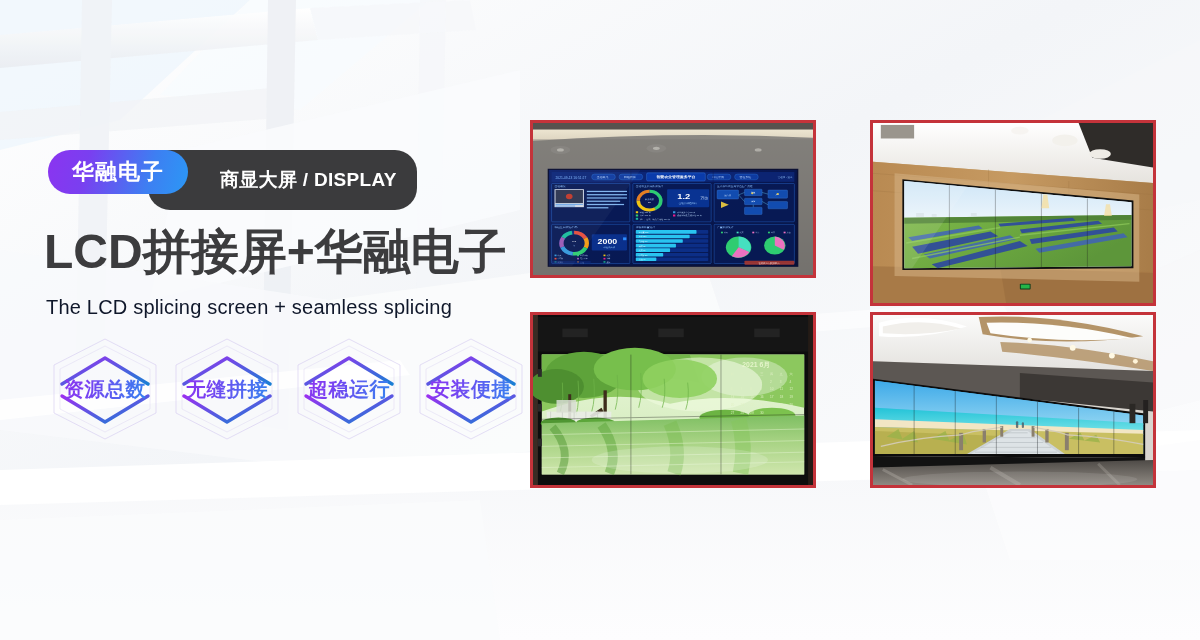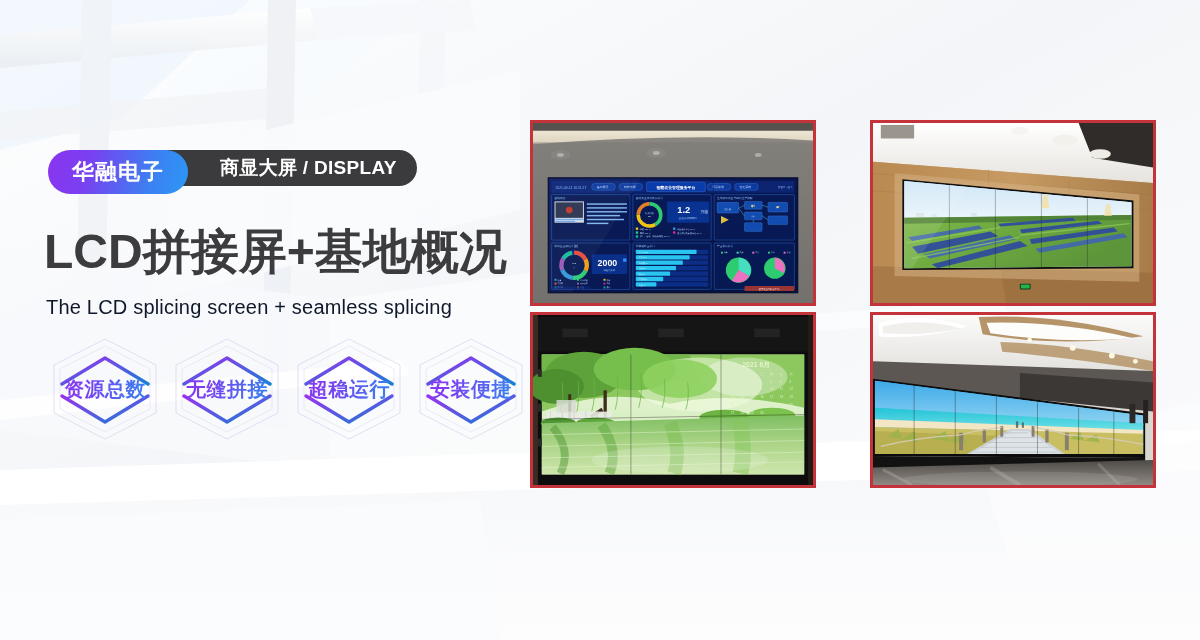--- a/index.html
+++ b/index.html
@@ -14,21 +14,21 @@
   .bg { position:absolute; inset:0; overflow:hidden; z-index:0;
         background:linear-gradient(160deg,#fbfcfe 0%,#f4f6f9 32%,#ffffff 62%,#fafbfc 100%); }
   .bg svg { position:absolute; inset:0; width:1200px; height:640px; display:block; }
 
   
   .left { position:absolute; left:0; top:0; width:520px; height:640px; z-index:5; }
 
   
   .pill-row { position:absolute; left:48px; top:150px; display:flex; align-items:stretch; height:44px; }
   .pill-dark {
-    position:absolute; left:100px; top:0; height:36px;
+    position:absolute; left:100px; top:0; height:60px;
     padding:0 20px 0 72px;
     background:#3b3b3d; border-radius:22px;
     display:flex; align-items:center; justify-content:flex-end;
     color:#ffffff; font-size:19px; font-weight:bold; letter-spacing:.3px;
     white-space:nowrap;
   }
   .pill-brand {
     position:relative; z-index:2; height:44px; padding:0 20px;
     background:linear-gradient(105deg,#8b34f0 0%,#7a3ff0 28%,#3d7ff2 72%,#2b98f5 100%);
     border-radius:22px; display:flex; align-items:center; justify-content:center;
@@ -63,21 +63,21 @@
   }
 
   
   .gallery { position:absolute; z-index:5; }
   .photo {
     position:absolute; border:3px solid #c4333a; background:#1a1a1a;
     overflow:hidden;
   }
   .photo svg { display:block; width:100%; height:100%; }
 
-  .p1 { left:530px; top:120px; width:286px; height:186px; }
+  .p1 { left:530px; top:120px; width:286px; height:158px; }
   .p2 { left:870px; top:120px; width:286px; height:186px; }
   .p3 { left:530px; top:312px; width:286px; height:176px; }
   .p4 { left:870px; top:312px; width:286px; height:176px; }
 </style>
 </head>
 <body>
 
 <div class="bg">
   <svg viewBox="0 0 1200 640" preserveAspectRatio="none">
     <defs>
@@ -127,21 +127,21 @@
   </svg>
 </div>
 
 <div class="left">
 
   <div class="pill-row">
     <div class="pill-dark">商显大屏 / DISPLAY</div>
     <div class="pill-brand">华融电子</div>
   </div>
 
-  <div class="headline">LCD拼接屏+基地概况</div>
+  <div class="headline">LCD拼接屏+华融电子</div>
 
   <div class="subhead">The LCD splicing screen + seamless splicing</div>
 
   <div class="hexrow">
 
     <div class="hex">
       <svg viewBox="0 0 118 110">
         <defs>
           <linearGradient id="hxg0" x1="0" y1="0" x2="1" y2="1">
             <stop offset="0" stop-color="#9b30f0"></stop>

